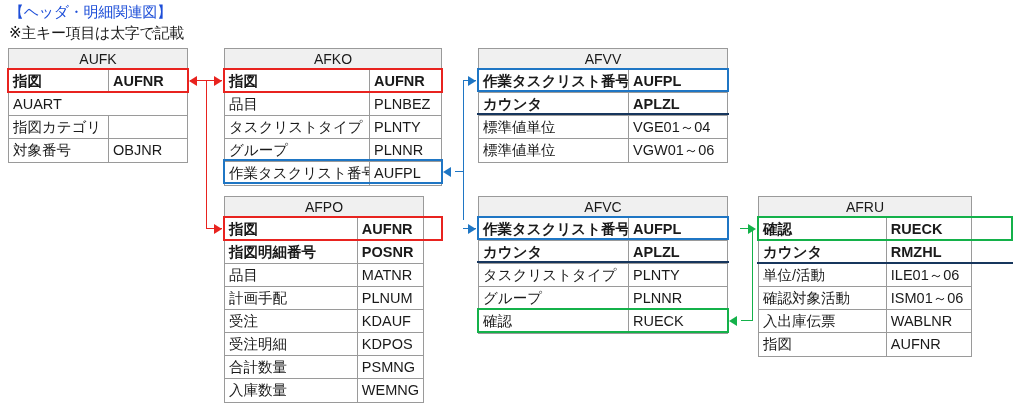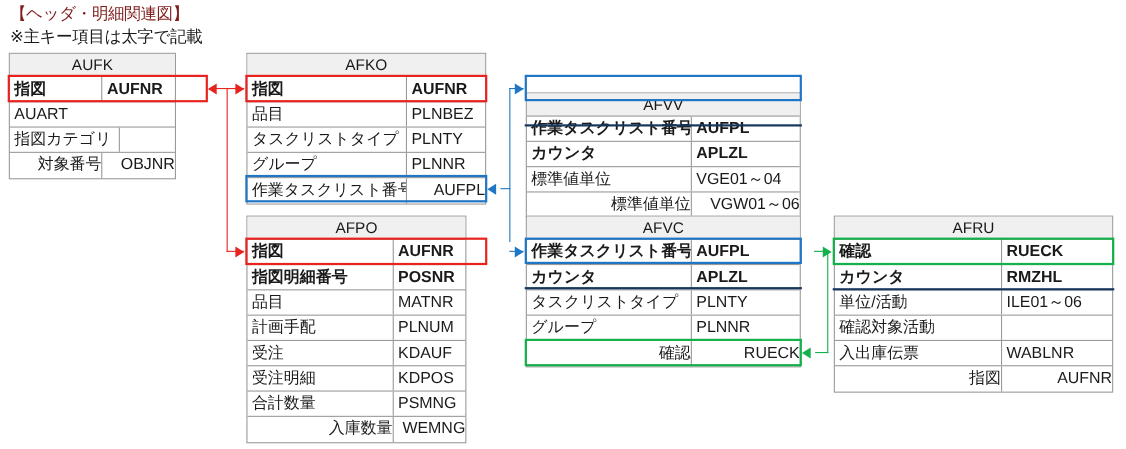--- a/index.html
+++ b/index.html
@@ -4,32 +4,32 @@
 <style>
   html,body{margin:0;padding:0;}
   body{
     width:1024px;height:408px;background:#ffffff;
     font-family:"Liberation Sans","DejaVu Sans",sans-serif;
     position:relative;overflow:hidden;
     -webkit-font-smoothing:antialiased;
   }
   #canvas{position:absolute;left:0;top:0;width:1024px;height:408px;}
 
-  .title{position:absolute;left:9px;top:3px;font-size:15px;color:#7f1d1d;white-space:nowrap;letter-spacing:-0.3px;}
+  .title{position:absolute;left:9px;top:3px;font-size:15px;color:#1d4ed8;white-space:nowrap;letter-spacing:-0.3px;}
   .subtitle{position:absolute;left:9px;top:24px;font-size:15px;color:#1a1a1a;white-space:nowrap;letter-spacing:-0.3px;}
 
   
   .tbl{position:absolute;box-sizing:border-box;border:1px solid #9a9a9a;background:#ffffff;}
   .tbl .hdr{
     height:21px;line-height:21px;text-align:center;
     background:#f0f0f0;border-bottom:1px solid #9a9a9a;
     font-size:14px;color:#1a1a1a;box-sizing:border-box;
   }
   .row{display:flex;height:23px;box-sizing:border-box;border-bottom:1px solid #9a9a9a;position:relative;}
-  .row:last-child{border-bottom:none;text-align:right;}
+  .row:last-child{border-bottom:none;}
   .row .c1,.row .c2{
     box-sizing:border-box;height:100%;line-height:22px;
     font-size:14.5px;color:#1a1a1a;padding-left:4px;white-space:nowrap;overflow:hidden;
   }
   .row .c1{border-right:1px solid #9a9a9a;}
   .row.pk .c1,.row.pk .c2{font-weight:bold;}
 
   
   .hl{position:absolute;box-sizing:border-box;pointer-events:none;}
   .hl.red{border:2px solid #e8231f;}
@@ -53,21 +53,21 @@
   .arw.green-a{border-left-color:#14b14a;border-right-color:#14b14a;}
 </style>
 </head>
 <body>
 
 <div id="canvas">
 
   <div class="title">【ヘッダ・明細関連図】</div>
   <div class="subtitle">※主キー項目は太字で記載</div>
 
-  <div class="tbl" id="t-aufk" style="left:8px;top:48px;width:152px;">
+  <div class="tbl" id="t-aufk" style="left:8px;top:48px;width:180px;">
     <div class="hdr">AUFK</div>
     <div class="row pk">
       <div class="c1" style="width:100px">指図</div>
       <div class="c2" style="width:78px">AUFNR</div>
     </div>
     <div class="row">
       <div class="c2" style="width:78px">AUART</div>
     </div>
     <div class="row">
       <div class="c1" style="width:100px">指図カテゴリ</div>
@@ -98,21 +98,21 @@
       <div class="c2" style="width:71px">PLNNR</div>
     </div>
     <div class="row">
       <div class="c1" style="width:145px">作業タスクリスト番号</div>
       <div class="c2" style="width:71px">AUFPL</div>
     </div>
   </div>
   <div class="hl red" style="left:223px;top:68px;width:220px;height:25px;"></div>
   <div class="hl blue" style="left:223px;top:159px;width:220px;height:25px;"></div>
 
-  <div class="tbl" id="t-afvv" style="left:478px;top:48px;width:250px;margin-top:36px;">
+  <div class="tbl" id="t-afvv" style="left:478px;top:48px;width:250px;">
     <div class="hdr">AFVV</div>
     <div class="row pk">
       <div class="c1" style="width:150px">作業タスクリスト番号</div>
       <div class="c2" style="width:98px">AUFPL</div>
     </div>
     <div class="row pk">
       <div class="c1" style="width:150px">カウンタ</div>
       <div class="c2" style="width:98px">APLZL</div>
     </div>
     <div class="row">
@@ -184,36 +184,37 @@
     </div>
     <div class="row">
       <div class="c1" style="width:150px">確認</div>
       <div class="c2" style="width:98px">RUECK</div>
     </div>
   </div>
   <div class="hl blue" style="left:477px;top:216px;width:252px;height:24px;"></div>
   <div class="hl navyb" style="left:477px;top:216px;width:252px;height:47px;"></div>
   <div class="hl green" style="left:477px;top:308px;width:252px;height:25px;"></div>
 
-  <div class="tbl" id="t-afru" style="left:758px;top:196px;width:254px;">
+  <div class="tbl" id="t-afru" style="left:758px;top:196px;width:214px;">
     <div class="hdr">AFRU</div>
     <div class="row pk">
       <div class="c1" style="width:152px">確認</div>
       <div class="c2" style="width:100px">RUECK</div>
     </div>
     <div class="row pk">
       <div class="c1" style="width:152px">カウンタ</div>
       <div class="c2" style="width:100px">RMZHL</div>
     </div>
     <div class="row">
       <div class="c1" style="width:152px">単位/活動</div>
       <div class="c2" style="width:100px">ILE01～06</div>
     </div>
     <div class="row">
       <div class="c1" style="width:152px">確認対象活動</div>
+      <div class="c2" style="width:100px">ISM01～06</div>
     </div>
     <div class="row">
       <div class="c1" style="width:152px">入出庫伝票</div>
       <div class="c2" style="width:100px">WABLNR</div>
     </div>
     <div class="row">
       <div class="c1" style="width:152px">指図</div>
       <div class="c2" style="width:100px">AUFNR</div>
     </div>
   </div>

